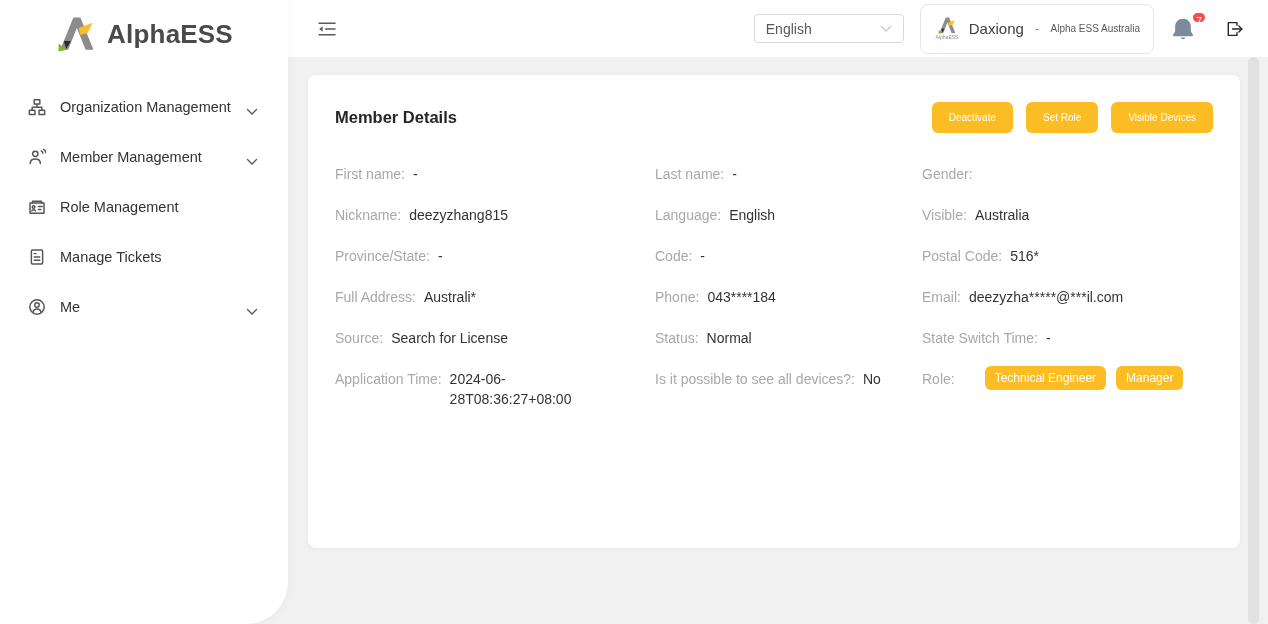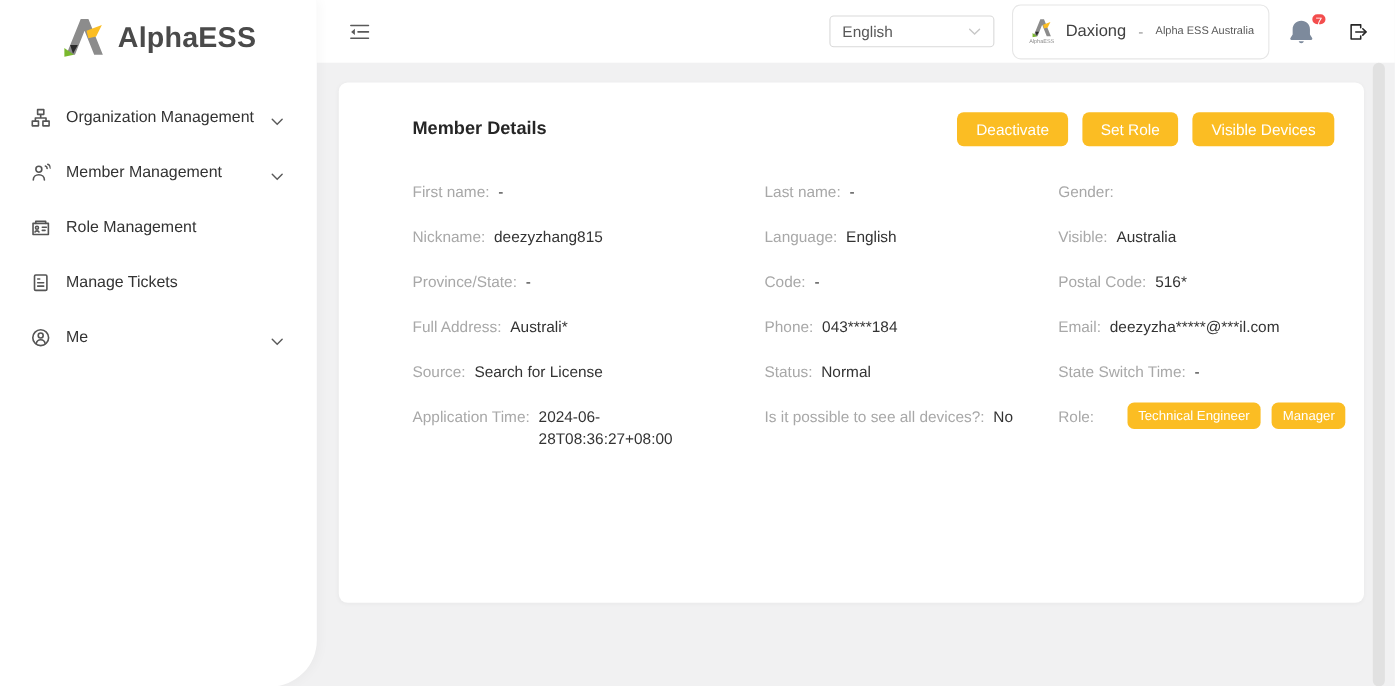--- a/index.html
+++ b/index.html
@@ -72,32 +72,31 @@
   }
   .logout-btn { width: 19px; height: 18px; cursor: pointer; display: flex; }
 
   
   .card {
     position: absolute; left: 308px; top: 75px;
     width: 932px; height: 473px;
     background: #fff; border-radius: 8px;
     box-shadow: 0 1px 4px rgba(0,0,0,0.04);
     z-index: 1;
-    padding-left: 40px;
   }
   .card-header {
     display: flex; align-items: center; justify-content: space-between;
     padding: 27px 27px 0 27px;
   }
   .card-title { font-size: 16.5px; font-weight: 700; color: #262626; }
   .actions { display: flex; }
   .action-btn {
     background: #fbbd23; color: #fff; border: none;
     height: 31px; padding: 0 17px; margin-left: 13px;
-    border-radius: 6px; font-size: 14px; cursor: pointer;
+    border-radius: 6px; font-size: 10px; cursor: pointer;
     font-family: "Liberation Sans", sans-serif;
   }
   .fields {
     margin-top: 31px; padding: 0 27px;
     display: grid; grid-template-columns: 320px 267px 1fr;
     row-gap: 21px; align-items: start;
   }
   .field { display: flex; align-items: flex-start; font-size: 14px; line-height: 20px; }
   .field-label { color: #a8a8a8; white-space: nowrap; margin-right: 8px; }
   .field-value { color: #333; }

